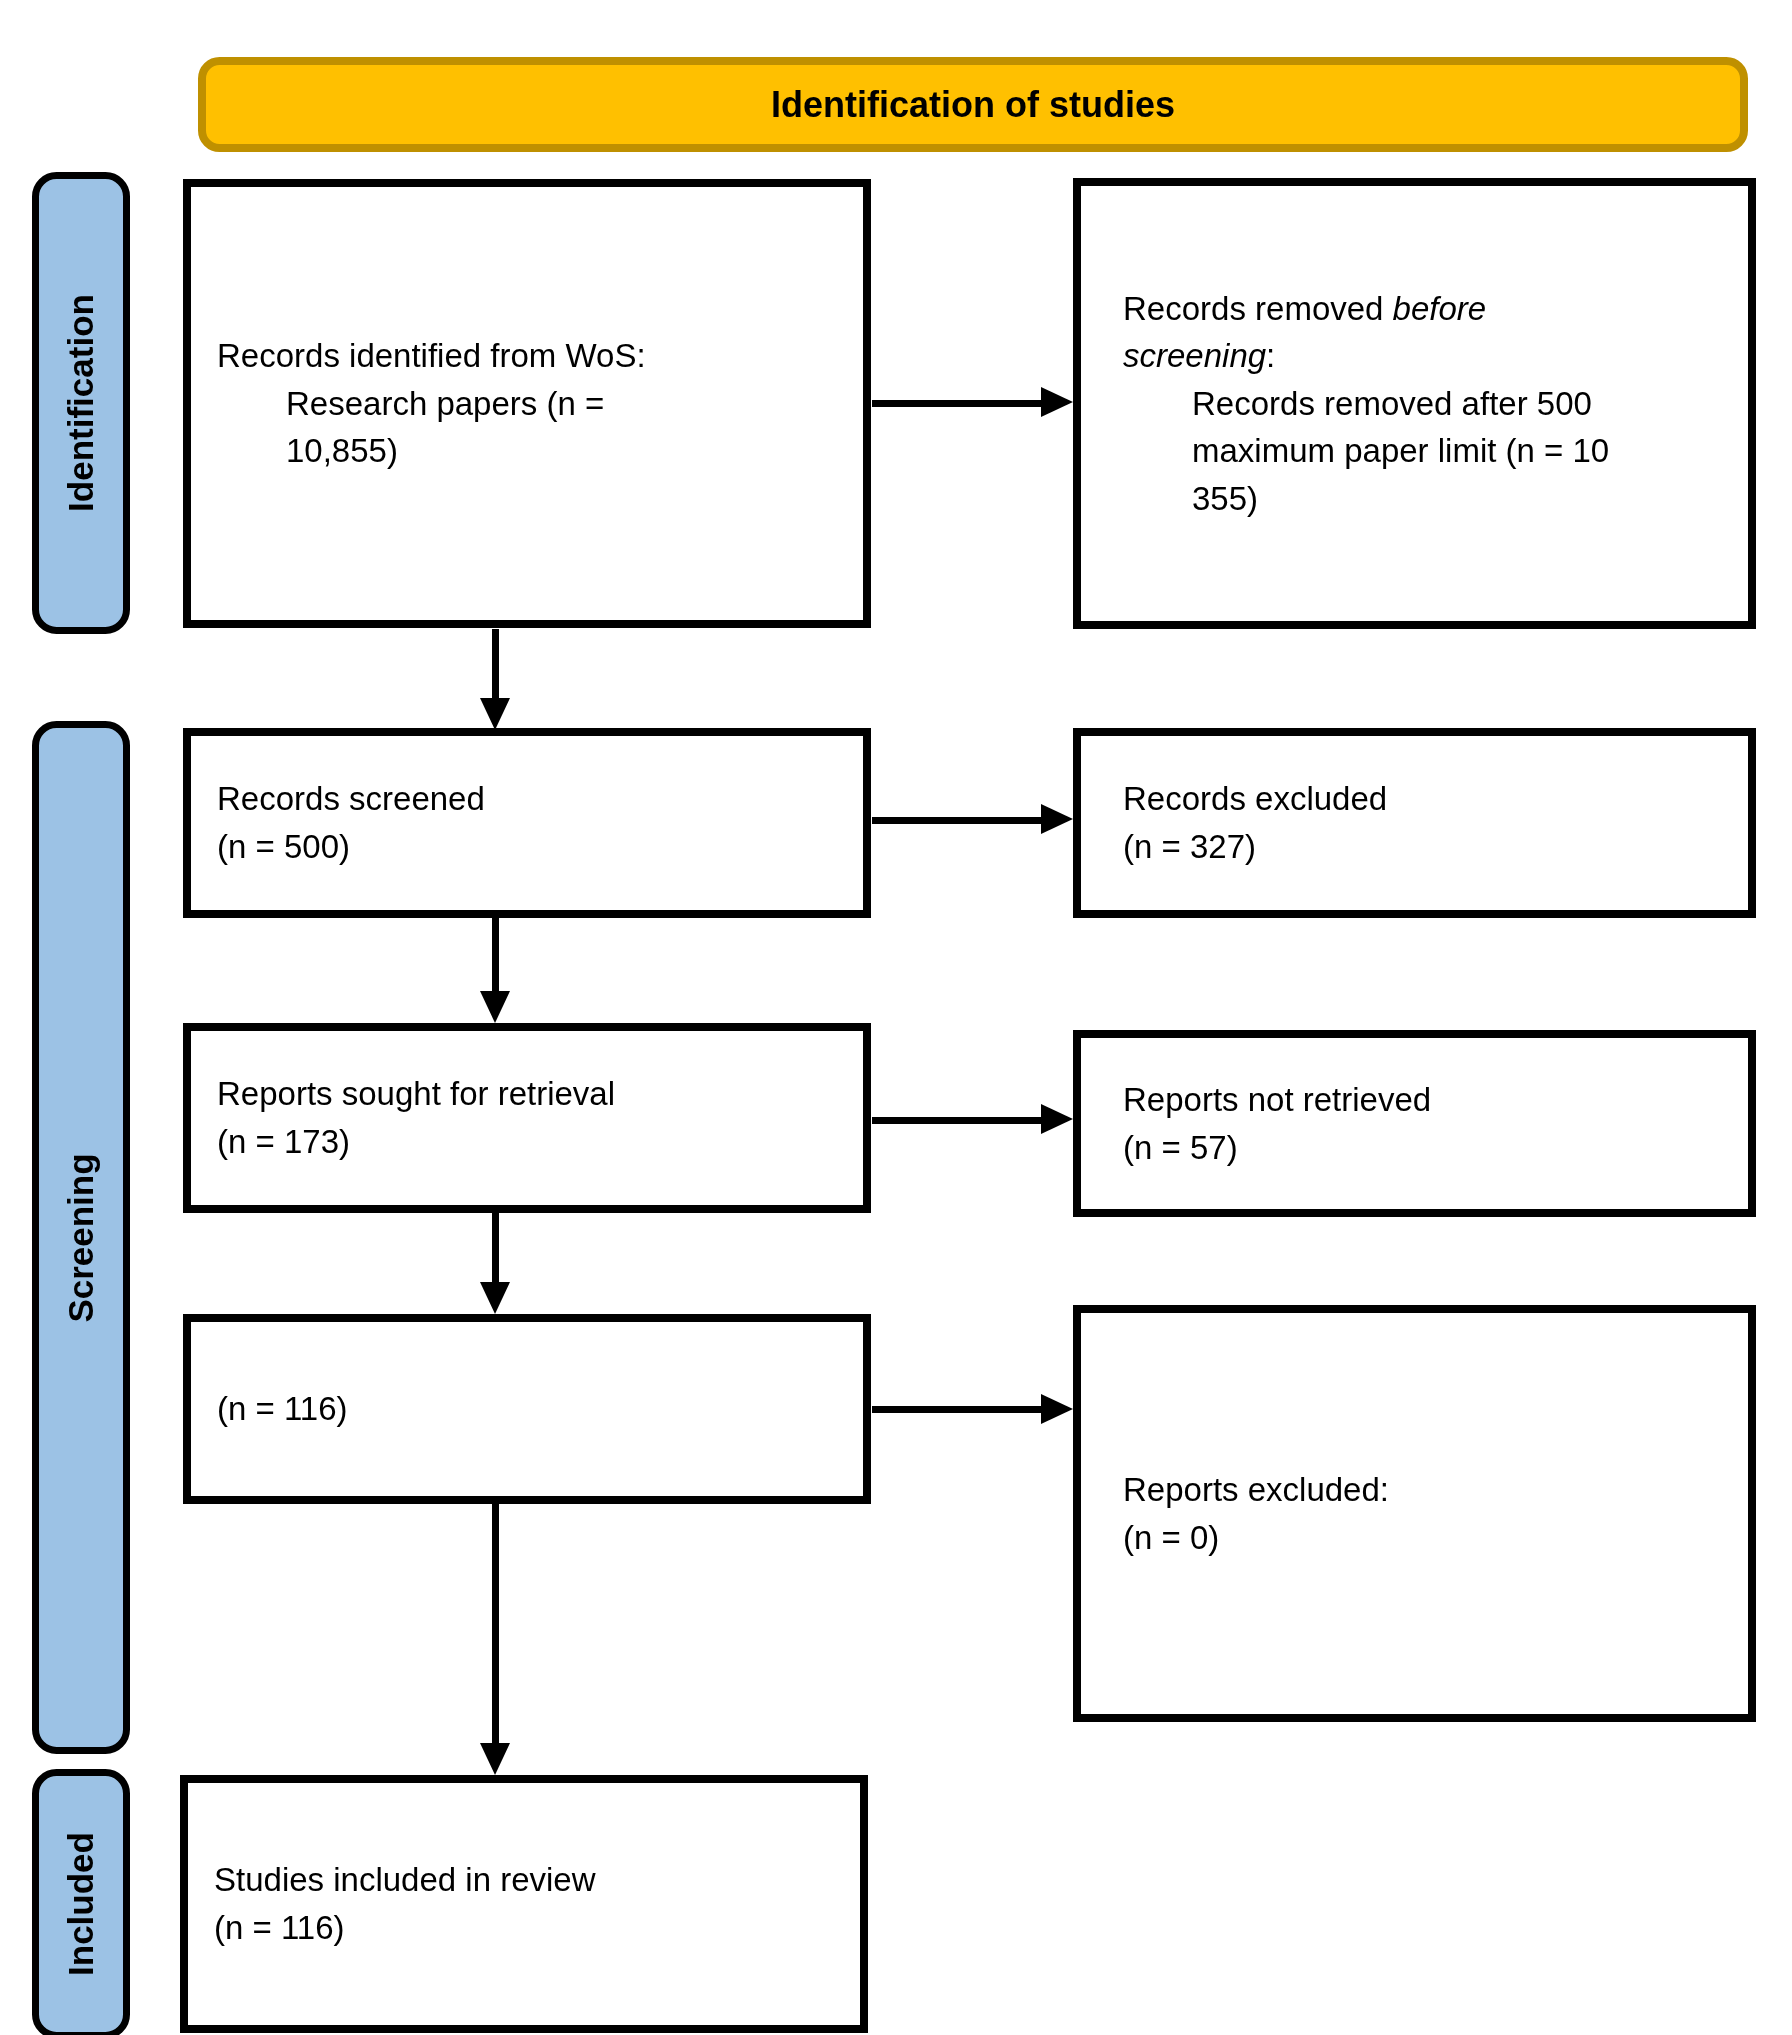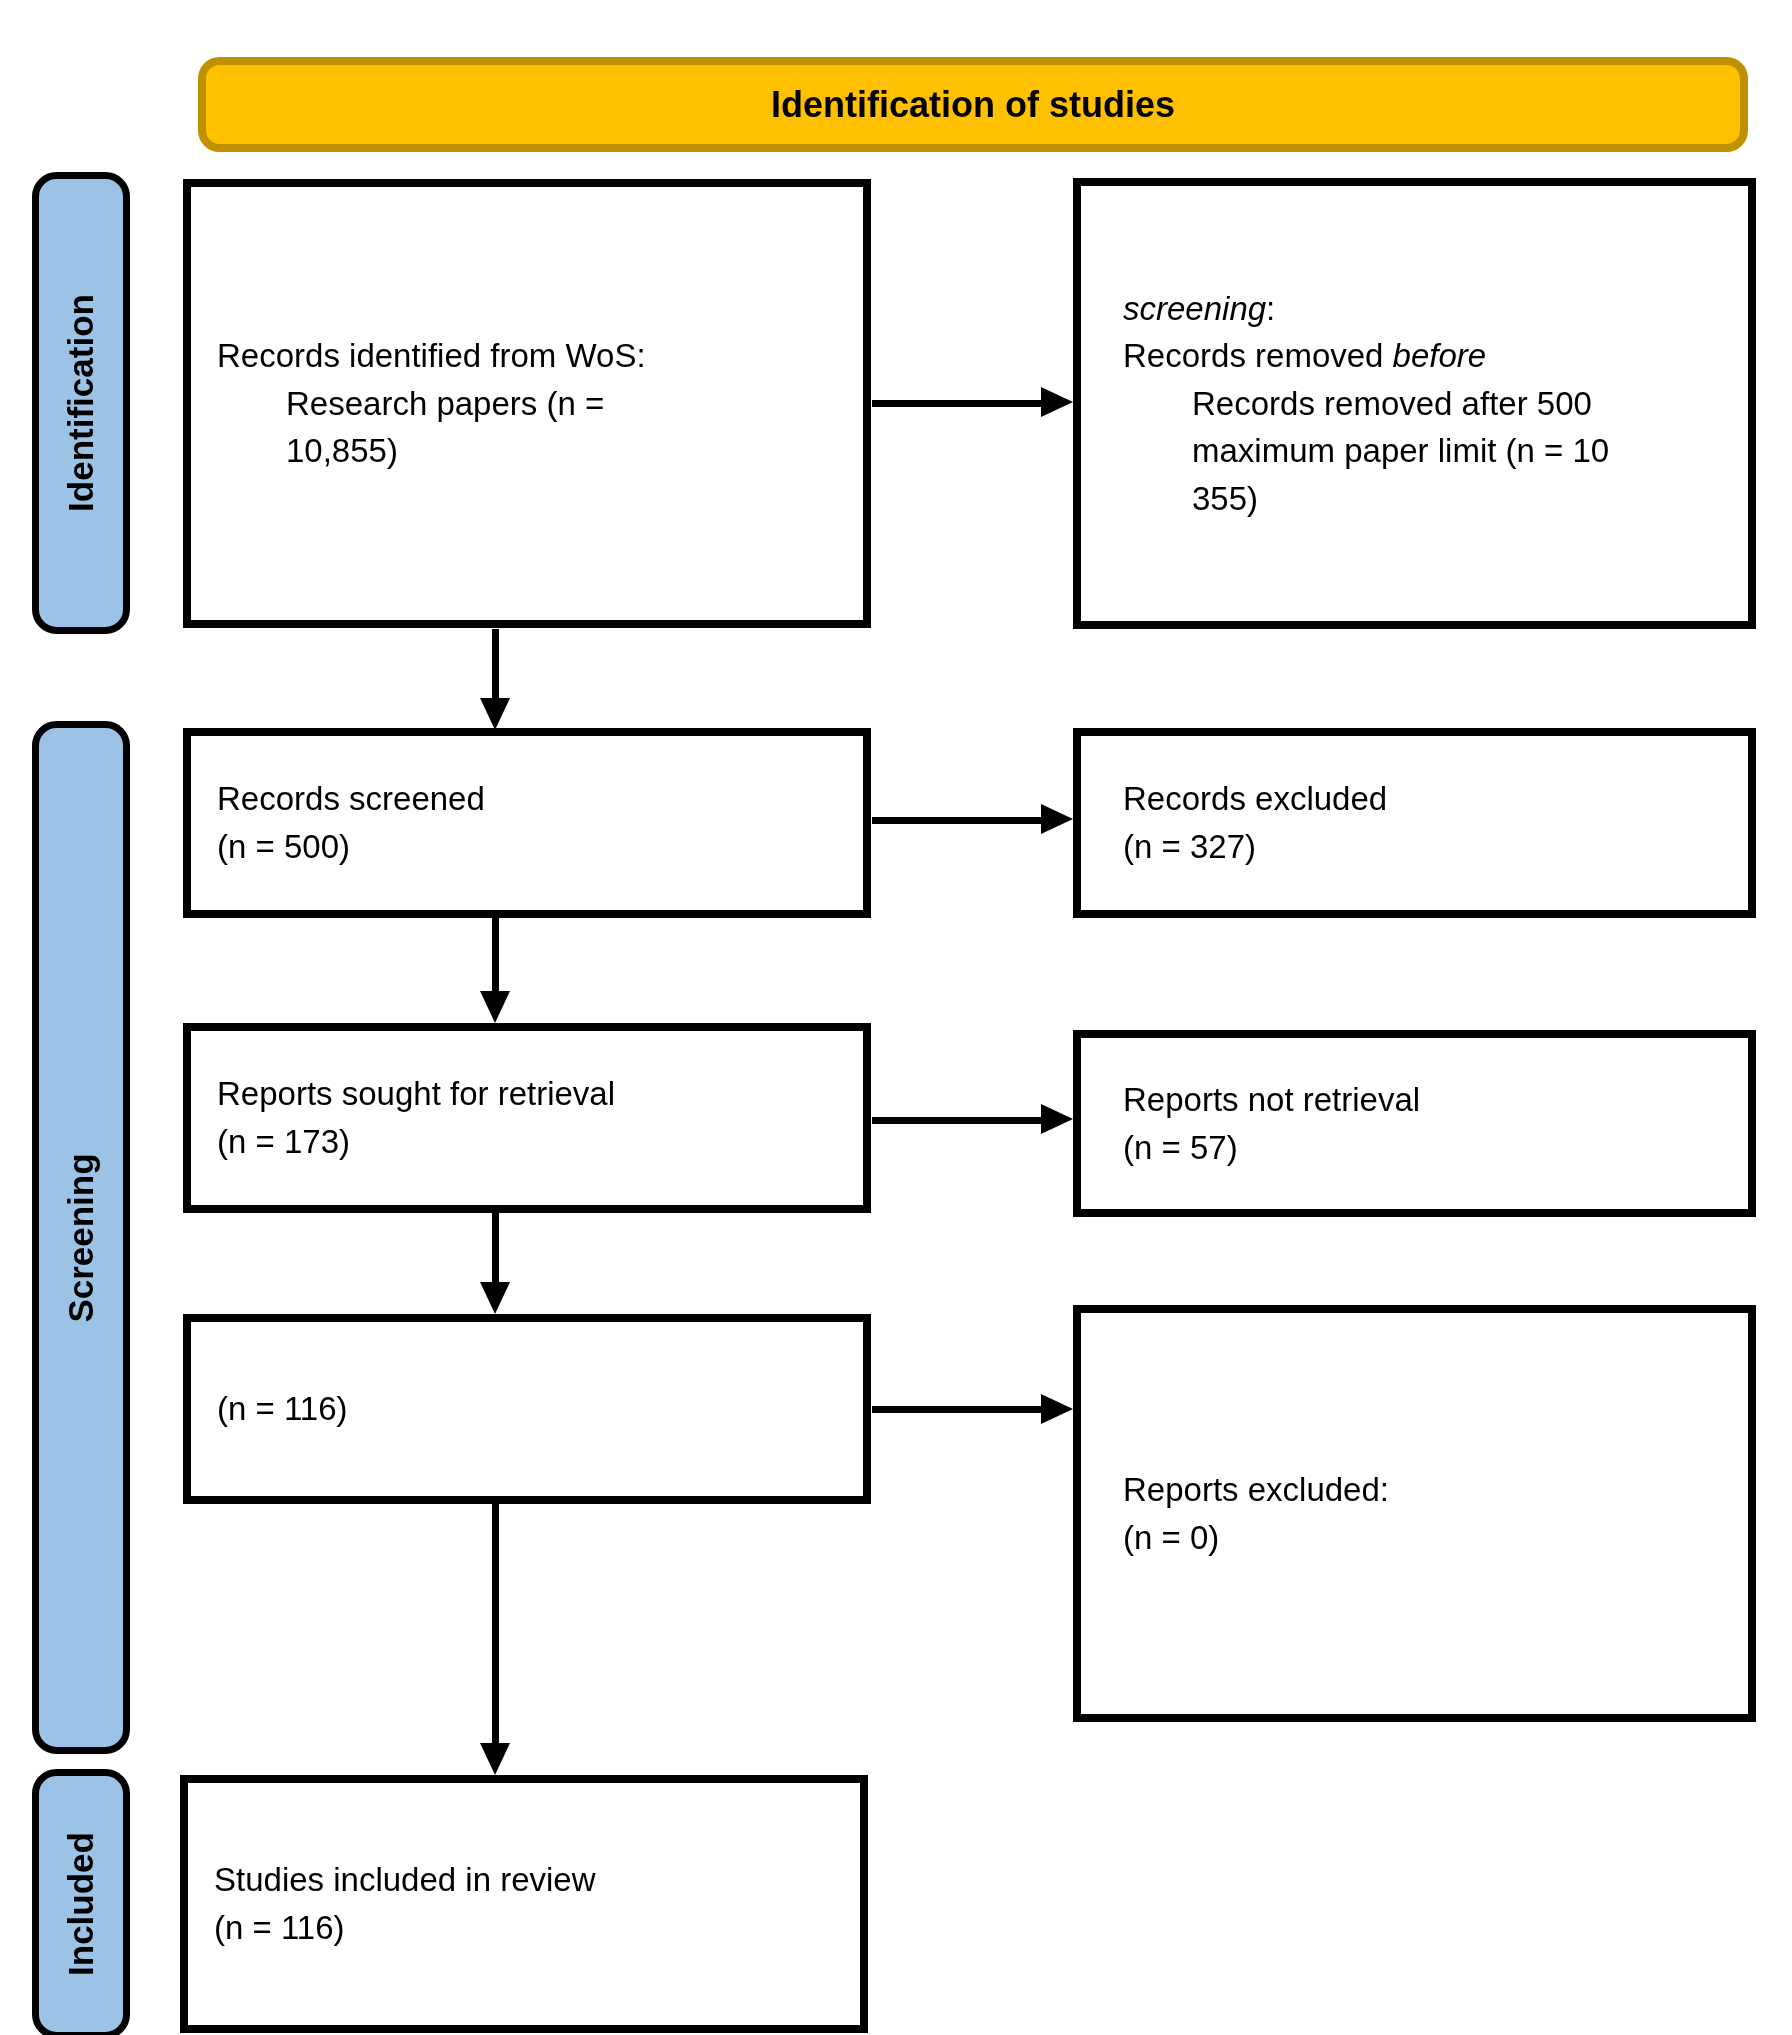--- a/index.html
+++ b/index.html
@@ -62,22 +62,22 @@
     <span class="vtext">Included</span>
   </div>
 
   <div class="fbox" style="left:183px; top:147px; width:688px; height:449px;">
     <div>Records identified from WoS:</div>
     <div class="ind">Research papers (n =</div>
     <div class="ind">10,855)</div>
   </div>
 
   <div class="fbox rt" style="left:1073px; top:146px; width:683px; height:451px;">
+    <div><span>Records removed </span><span class="it">before</span></div>
     <div><span class="it">screening</span><span>:</span></div>
-    <div><span>Records removed </span><span class="it">before</span></div>
     <div class="ind">Records removed after 500</div>
     <div class="ind">maximum paper limit (n = 10</div>
     <div class="ind">355)</div>
   </div>
 
   <div class="fbox" style="left:183px; top:696px; width:688px; height:190px;">
     <div>Records screened</div>
     <div>(n = 500)</div>
   </div>
 
@@ -85,21 +85,21 @@
     <div>Records excluded</div>
     <div>(n = 327)</div>
   </div>
 
   <div class="fbox" style="left:183px; top:991px; width:688px; height:190px;">
     <div>Reports sought for retrieval</div>
     <div>(n = 173)</div>
   </div>
 
   <div class="fbox rt" style="left:1073px; top:998px; width:683px; height:187px;">
-    <div>Reports not retrieval</div>
+    <div>Reports not retrieved</div>
     <div>(n = 57)</div>
   </div>
 
   <div class="fbox" style="left:183px; top:1282px; width:688px; height:190px;">
     <div>(n = 116)</div>
   </div>
 
   <div class="fbox rt" style="left:1073px; top:1273px; width:683px; height:417px;">
     <div>Reports excluded:</div>
     <div>(n = 0)</div>

